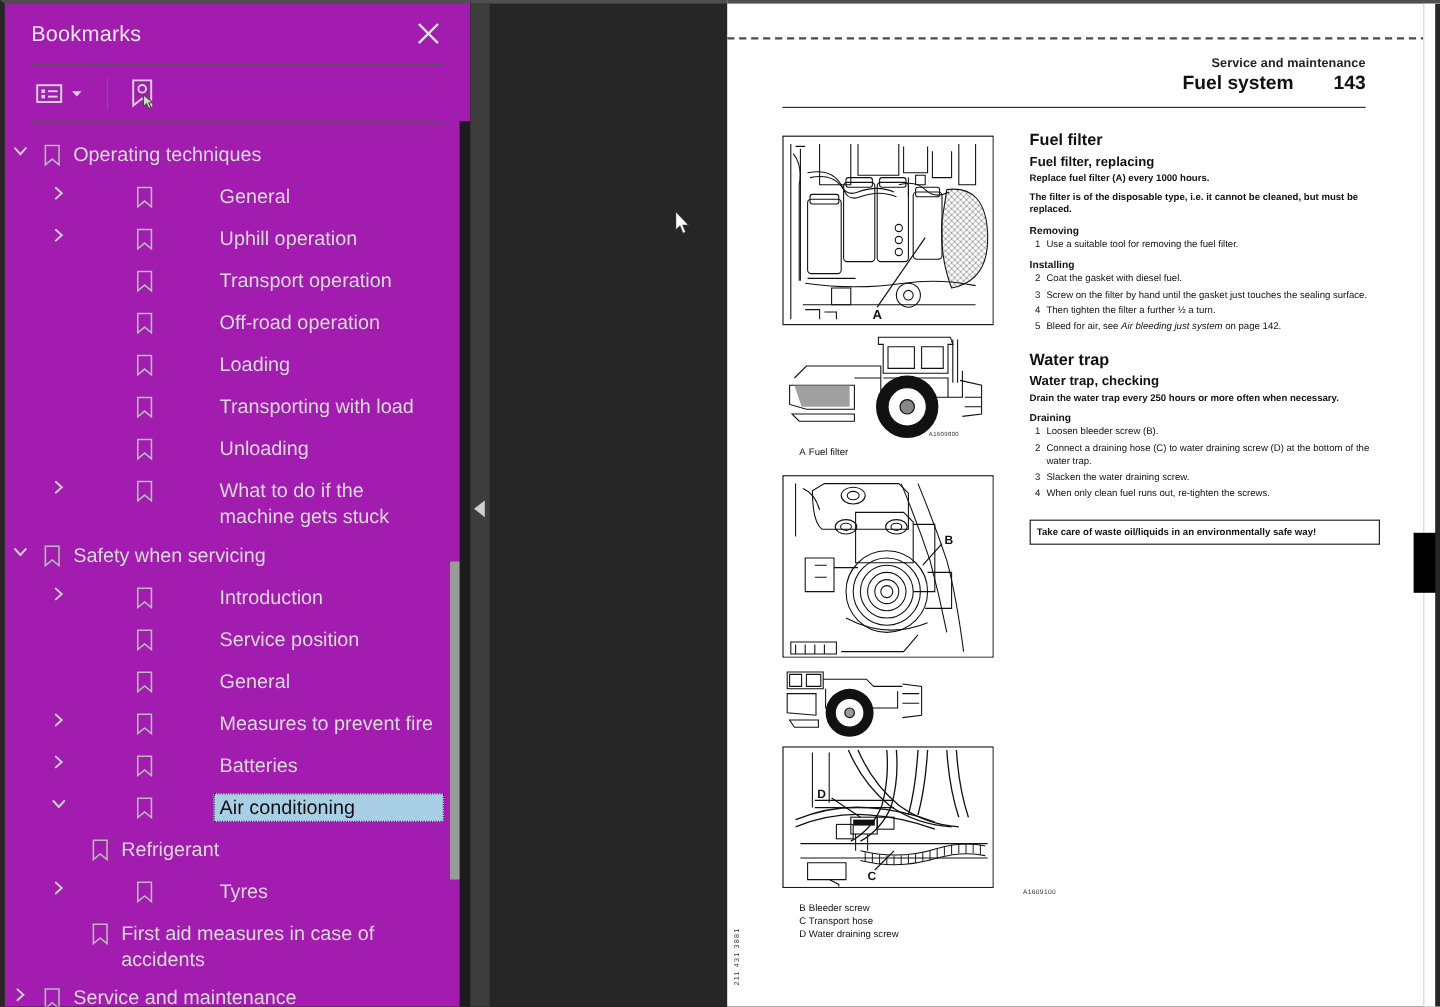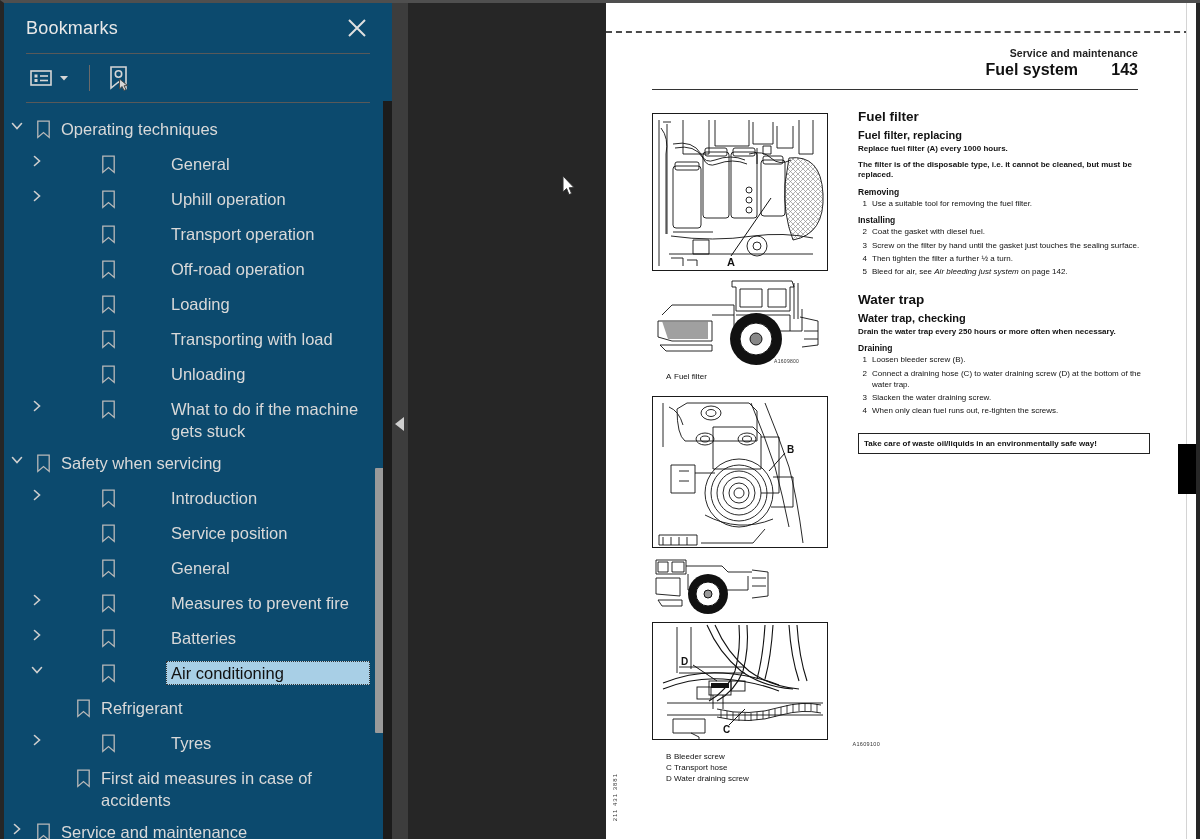--- a/index.html
+++ b/index.html
@@ -8,21 +8,21 @@
     font-family: "Liberation Sans", sans-serif;
     background: #262626;
     overflow: hidden;
     position: relative;
   }
 
   
   #bookmarks-panel {
     position: absolute; left: 0; top: 0;
     width: 392px; height: 839px;
-    background: #0c4a6e;
+    background: #a21caf;
     display: flex; flex-direction: column;
     border-left: 4px solid #262626;
     border-top: 3px solid #4f4f4f;
   }
   #panel-header {
     height: 50px; flex: 0 0 50px;
     display: flex; align-items: center;
     padding: 0 18px 0 22px;
     position: relative;
   }
@@ -77,21 +77,21 @@
     font-size: 16.5px; color: #d9d9d9;
     line-height: 22px;
     padding: 1px 6px 1px 5px;
     flex: 1 1 auto;
   }
   .node-row.selected .node-label {
     background: #a8cfe6; color: #111;
     outline: 1px dotted #333; outline-offset: -1px;
     max-width: 228px;
   }
-  .lvl1 { padding-left: 20px; gap: 45px; }
+  .lvl1 { padding-left: 32px; gap: 45px; }
   .lvl2 { padding-left: 40px; }
 
   #tree-scrollbar-track {
     position: absolute; right: 4px; top: 0; width: 9px; height: 100%;
     background: transparent;
   }
   #tree-scrollbar-thumb {
     position: absolute; right: 4px; top: 365px;
     width: 9px; height: 265px; background: #9a9a9a; border-radius: 1px;
   }

